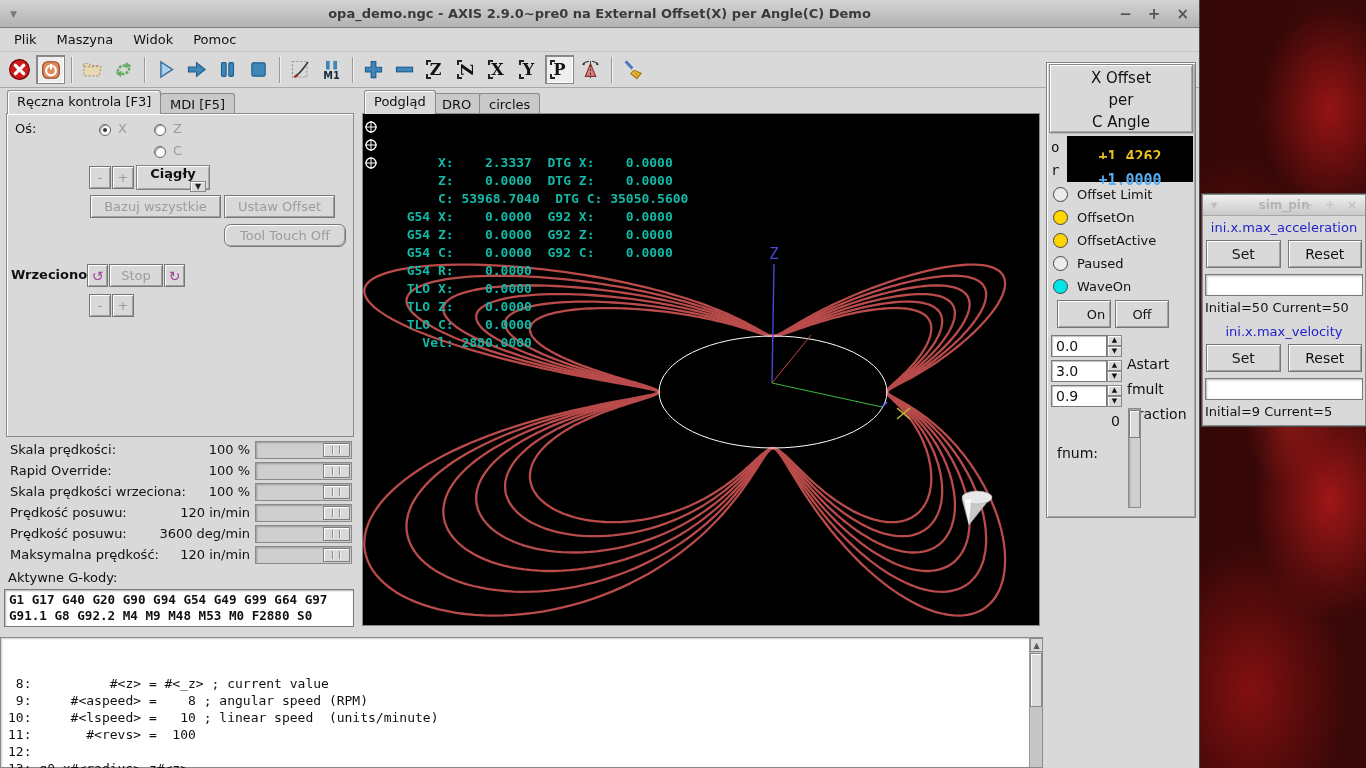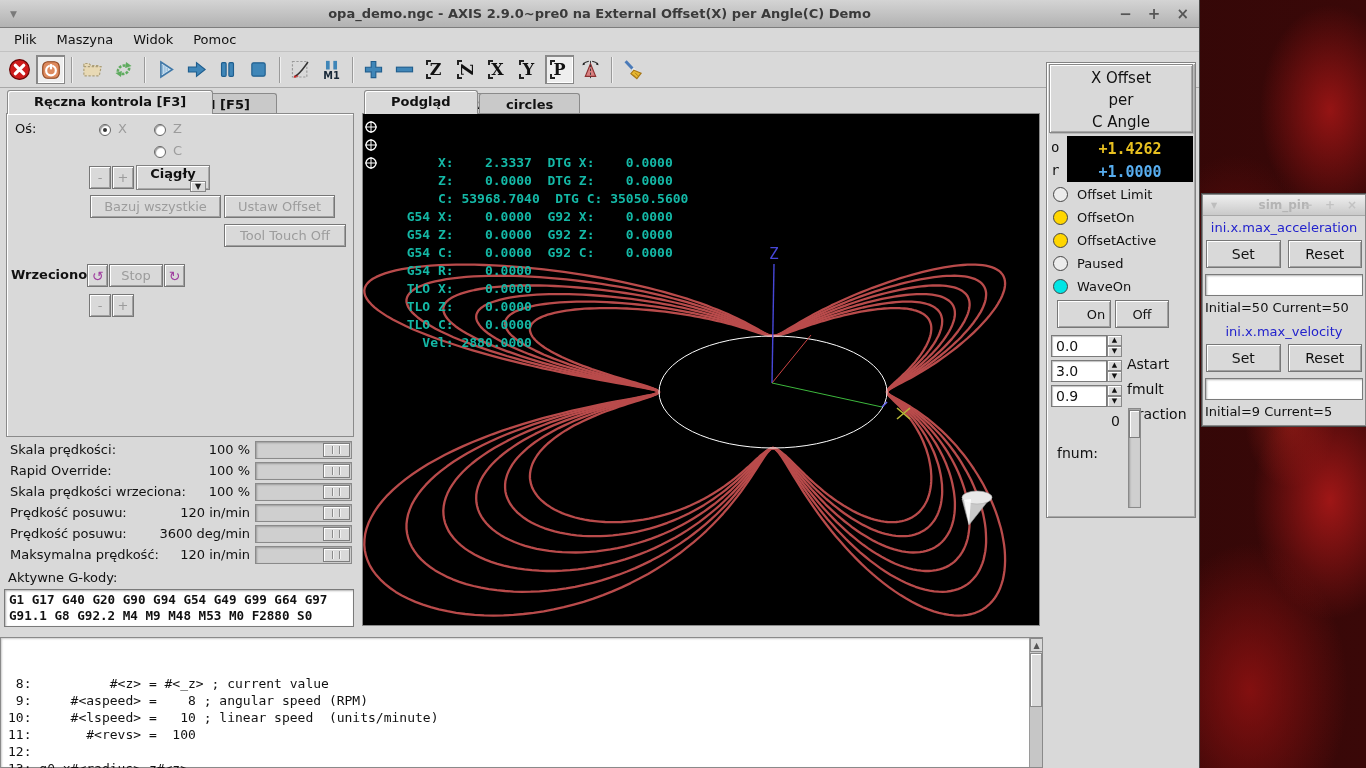--- a/index.html
+++ b/index.html
@@ -46,21 +46,21 @@
     box-shadow: inset 1px 1px 0 #8a8a8a, inset -1px -1px 0 #fff; }
   .tbsep { width:1px; height:26px; background:#9a9a9a; margin:0 5px;
     box-shadow:1px 0 0 #f0f0f0; }
   .letter { font-family:"DejaVu Serif","Liberation Serif",serif; font-weight:bold; font-size:16px; }
   .letter .bracket-tl { position:absolute; left:4px; top:4px; width:5px; height:5px;
     border-left:2px solid #222; border-top:2px solid #222; }
   .letter .bracket-bl { position:absolute; left:4px; bottom:4px; width:5px; height:5px;
     border-left:2px solid #222; border-bottom:2px solid #222; }
   
   .tab { position:absolute; border:1px solid #8a8a8a; border-bottom:none; background:#c9c9c9;
-    padding:3px 26px 2px; border-radius:3px 3px 0 0;font-weight:bold; }
+    padding:3px 9px 2px; border-radius:3px 3px 0 0; }
   .tab.active { background:#d9d9d9; z-index:3; box-shadow: inset 1px 1px 0 #fff; }
   #manual-frame { position:absolute; left:6px; top:113px; width:348px; height:324px;
     border:1px solid #8a8a8a; background:#d9d9d9; box-shadow: inset 1px 1px 0 #fff; z-index:2; }
   .radio { width:12px; height:12px; border-radius:50%; background:#fff; border:1px solid #666;
     box-shadow: inset 1px 1px 1px rgba(0,0,0,.4); position:absolute; }
   .radio .dot { position:absolute; left:3px; top:3px; width:4px; height:4px; border-radius:50%; background:#333; }
   .smbtn { position:absolute; width:22px; height:23px; font-size:13px; }
   .combo { position:absolute; display:flex; align-items:center; }
   .combo .cval { padding:0 4px; font-weight:bold; }
   .combo .carr { width:16px; height:17px; margin-left:auto; margin-right:3px; font-size:8px;
@@ -82,21 +82,21 @@
   #dro { position:absolute; left:28px; top:4px; color:#14b8a6; font-weight:bold;
     font-size:13px; line-height:18px; white-space:pre; }
   
   #offset-panel { position:absolute; left:1046px; top:62px; width:150px; height:456px; }
   #op-title { position:absolute; left:2px; top:1px; width:144px; height:69px; text-align:center;
     font-size:15px; line-height:22px; padding-top:2px; border:1px solid #888;
     box-shadow: inset 1px 1px 0 #fff, inset -1px -1px 0 #a8a8a8, 1px 1px 0 #bbb; background:#d9d9d9;}
   .ro-row { display:flex; height:23px; }
   .ro-label { width:16px; font-family:"DejaVu Sans Mono",monospace; font-size:14px; padding-top:3px; }
   .ro-value { flex:1; background:#000; font-family:"DejaVu Sans Mono",monospace; font-weight:bold;
-    font-size:15px; text-align:center; padding-top:4px; }
+    font-size:15px; text-align:center; padding-top:12px; }
   .led-row { display:flex; align-items:center; height:23px; }
   .led { width:15px; height:15px; border-radius:50%; border:1px solid #444; margin-left:6px; }
   .led-label { margin-left:9px; }
   .spin-row { display:flex; align-items:center; height:25px; }
   .spin-box { width:56px; height:22px; background:#fff; border:1px solid #7a7a7a;
     box-shadow: inset 1px 1px 1px rgba(0,0,0,.25); padding:2px 4px; font-size:14px; }
   .spin-arrows { width:15px; height:22px; display:flex; flex-direction:column; }
   .spin-arrows span { flex:1; font-size:7px; display:flex; align-items:center; justify-content:center;
     background:#d9d9d9; border:1px solid #888; box-shadow: inset 1px 1px 0 #fff; }
   .spin-label { margin-left:5px; font-size:14px;margin-top:37px; }
@@ -303,21 +303,21 @@
       <span class="cval">Ciągły</span>
       <span class="carr">▼</span>
     </div>
 
     <div class="btn abs disabled" style="left:83px;top:81px;width:131px;height:23px;">
           <span>Bazuj wszystkie</span>
         </div>
     <div class="btn abs disabled" style="left:217px;top:81px;width:111px;height:23px;">
           <span>Ustaw Offset</span>
         </div>
-    <div class="btn abs disabled" style="left:217px;top:110px;width:122px;height:23px;">
+    <div class="btn abs disabled" style="left:217px;top:110px;width:122px;height:23px;border-radius:7px;">
           <span>Tool Touch Off</span>
         </div>
 
     <span class="abs" style="left:4px;top:153px;font-weight:bold;">Wrzeciono:</span>
     <div class="btn abs" style="left:80px;top:150px;width:21px;height:23px;color:#a040a0;font-size:14px;">
           <span>↺</span>
         </div>
     <div class="btn abs disabled" style="left:102px;top:150px;width:54px;height:23px;">
           <span>Stop</span>
         </div>

